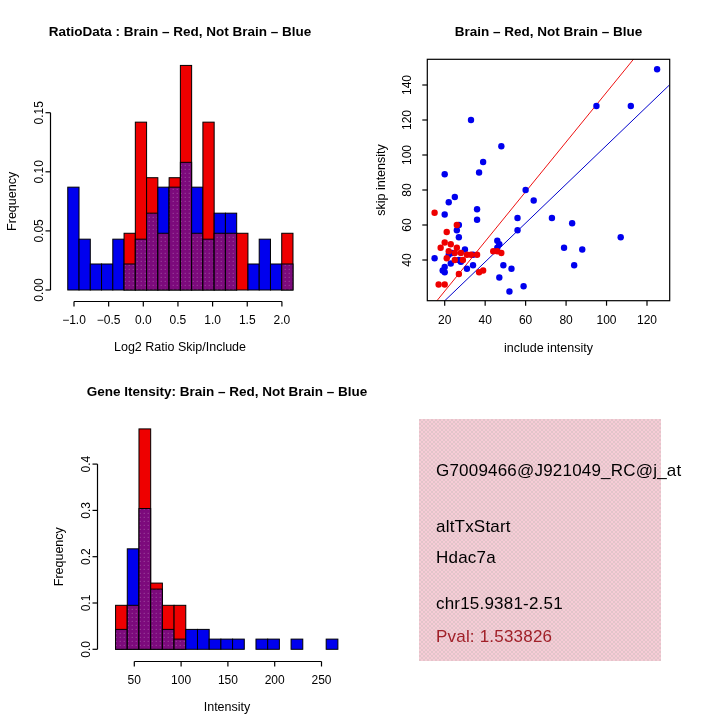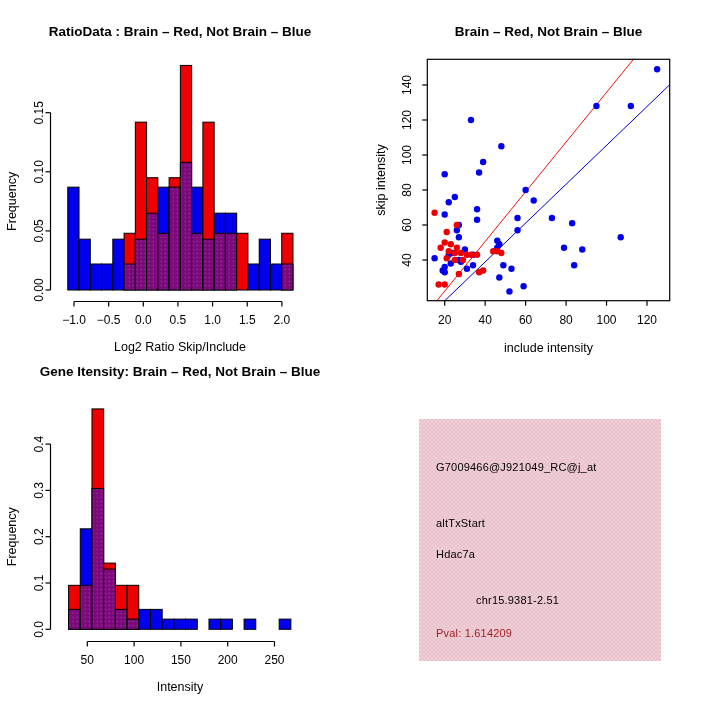--- a/index.html
+++ b/index.html
@@ -3,34 +3,34 @@
 <meta charset="utf-8">
 <style>
   html,body{margin:0;padding:0;background:#ffffff;}
   #screenshot{
     position:relative;width:720px;height:720px;background:#ffffff;overflow:hidden;
     font-family:"Liberation Sans", sans-serif;
   }
   .quad{position:absolute;width:360px;height:360px;}
   #q-tl{left:0;top:0;text-align:right;}
   #q-tr{left:368px;top:0;}
-  #q-bl{left:0;top:340px;}
+  #q-bl{left:0;top:360px;padding-left:47px;}
   #q-br{left:360px;top:360px;}
   svg{display:block;}
   .info-box{
     position:absolute;left:59px;top:59px;width:242px;height:242px;
     background-color:#eec7cf;
     background-image:
       linear-gradient(45deg,#f6ccd6 25%,transparent 25%,transparent 75%,#f6ccd6 75%),
       linear-gradient(45deg,#f6ccd6 25%,#e2c5ca 25%,#e2c5ca 75%,#f6ccd6 75%);
     background-size:4px 4px;
     background-position:0 0,2px 2px;
   }
   .info-line{
-    position:absolute;left:17px;font-size:11px;color:#000000;white-space:nowrap;
+    position:absolute;left:17px;font-size:17px;color:#000000;white-space:nowrap;
     letter-spacing:0.2px;
   }
   .il-0{top:42px;}
   .il-1{top:86px;margin-top:12px;}
   .il-2{top:129px;}
   .il-3{top:175px;}
   .il-4{top:208px;}
 </style>
 </head>
 <body>
@@ -278,17 +278,17 @@
         <text x="43" y="104.1" font-family="&quot;Liberation Sans&quot;, sans-serif" font-size="12" font-weight="normal" fill="#000" text-anchor="middle" transform="rotate(-90 43 104.1)">0.4</text>
         <text x="180" y="351" font-family="&quot;Liberation Sans&quot;, sans-serif" font-size="12.5" font-weight="normal" fill="#000" text-anchor="middle">Intensity</text>
         <text x="16" y="196.7" font-family="&quot;Liberation Sans&quot;, sans-serif" font-size="12.5" font-weight="normal" fill="#000" text-anchor="middle" transform="rotate(-90 16 196.7)">Frequency</text>
       </svg>
   </div>
   <div class="quad" id="q-br">
     <div class="info-box">
       <span class="info-line il-0" style="color: rgb(0, 0, 0);">G7009466@J921049_RC@j_at</span>
       <span class="info-line il-1" style="color: rgb(0, 0, 0);">altTxStart</span>
       <span class="info-line il-2" style="color: rgb(0, 0, 0);">Hdac7a</span>
-      <span class="info-line il-3" style="color: rgb(0, 0, 0); padding-left: 40px;">chr15.9381-2.51</span>
-      <span class="info-line il-4" style="color: rgb(160, 32, 40);">Pval: 1.614209</span>
+      <span class="info-line il-3" style="color: rgb(0, 0, 0);">chr15.9381-2.51</span>
+      <span class="info-line il-4" style="color: rgb(160, 32, 40);">Pval: 1.533826</span>
     </div>
   </div>
 </div>
 
 </body></html>

